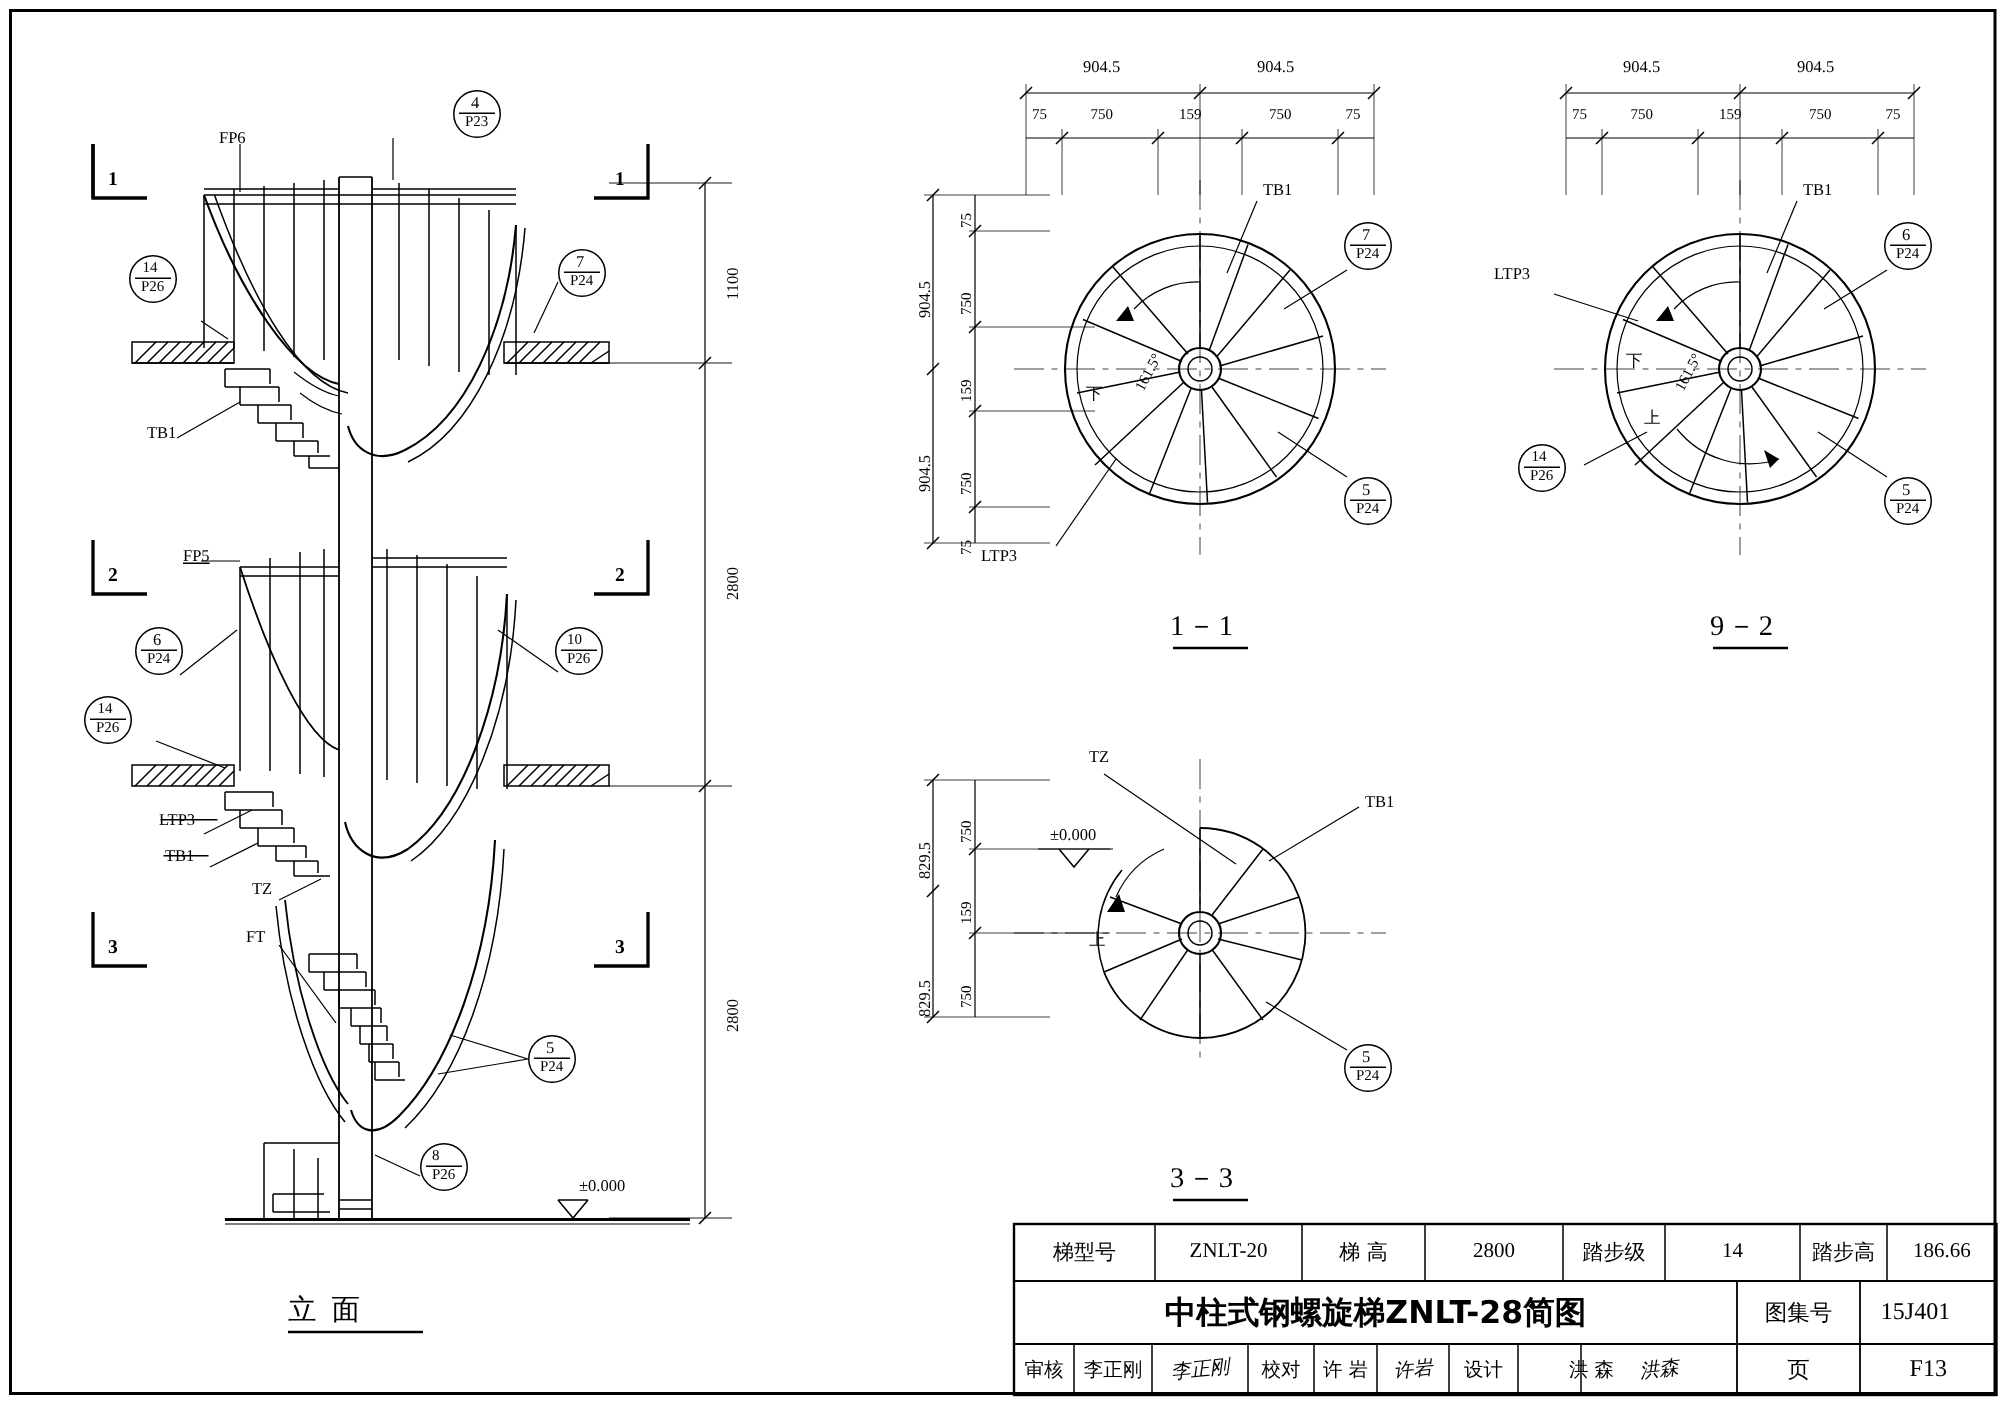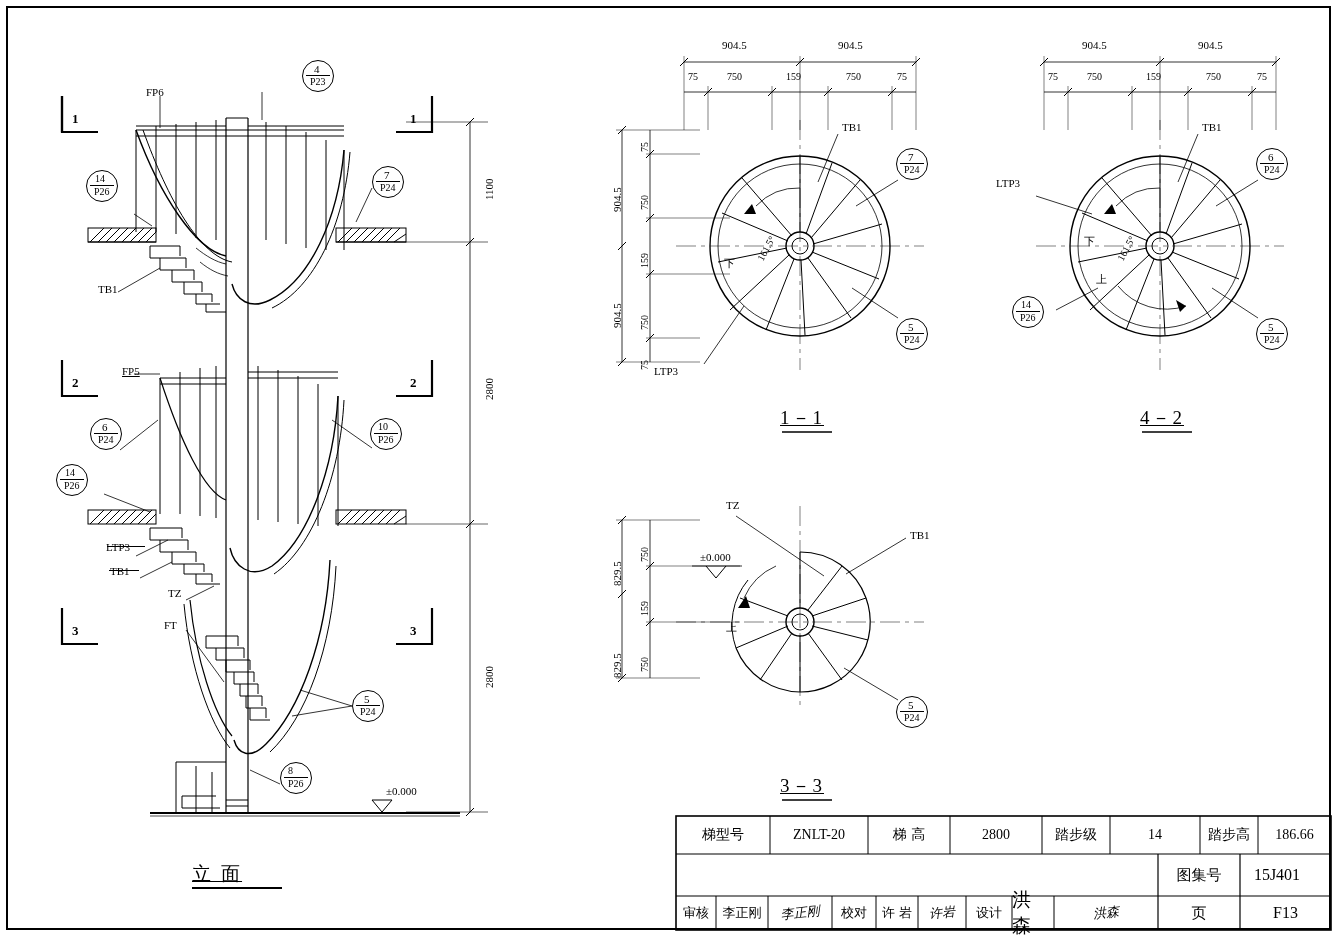--- a/index.html
+++ b/index.html
@@ -4,21 +4,21 @@
 <style>
   html,body{margin:0;padding:0;background:#fff;}
   body{width:1339px;height:938px;position:relative;font-family:"Liberation Serif",serif;color:#000;overflow:hidden;}
   .sheet{position:absolute;left:0;top:0;width:1339px;height:938px;}
   .border{position:absolute;left:6px;top:6px;width:1325px;height:924px;border:2px solid #000;box-sizing:border-box;}
   svg{position:absolute;left:0;top:0;width:1339px;height:938px;}
   .lbl{position:absolute;font-family:"Liberation Serif",serif;font-size:12px;line-height:1;white-space:nowrap;}
   .lbl.s11{font-size:11px;}
   .lbl.s10{font-size:10px;}
   .lbl.s13{font-size:13px;}
-  .lbl.big{font-size:19px;letter-spacing:2px;text-decoration:underline;}
+  .lbl.big{font-size:19px;letter-spacing:2px;}
   .lbl.cn{font-family:"DejaVu Sans",sans-serif;}
   .rot{transform-origin:0 0;transform:rotate(-90deg);}
   .tblcell{position:absolute;display:flex;align-items:center;justify-content:center;font-size:14px;font-family:"Liberation Serif",serif;}
   .tblcell.cn{font-family:"DejaVu Sans",sans-serif;}
   .title-cn{font-family:"DejaVu Sans",sans-serif;font-size:21px;font-weight:bold;}
   .sig{font-family:"DejaVu Sans",sans-serif;font-size:13px;font-style:italic;transform:rotate(-6deg);}
 </style>
 </head>
 <body>
 
@@ -373,21 +373,21 @@
   <div style="position:absolute;left:1256px;top:318px;width:30px;height:30px;border:1.4px solid #000;border-radius:50%;">
     <div class="lbl s11" style="left:11px;top:3px;">5</div>
     <div style="position:absolute;left:3px;top:14px;width:24px;border-top:1px solid #000;"></div>
     <div class="lbl s10" style="left:7px;top:16px;">P24</div>
   </div>
   <div style="position:absolute;left:1012px;top:296px;width:30px;height:30px;border:1.4px solid #000;border-radius:50%;">
     <div class="lbl s10" style="left:8px;top:3px;">14</div>
     <div style="position:absolute;left:3px;top:14px;width:24px;border-top:1px solid #000;"></div>
     <div class="lbl s10" style="left:7px;top:16px;">P26</div>
   </div>
-  <div class="lbl big" style="left:1140px;top:408px;">4－2</div>
+  <div class="lbl big" style="left:1140px;top:408px;">9－2</div>
 
   <div class="lbl s10 rot" style="left:640px;top:562px;">750</div>
   <div class="lbl s10 rot" style="left:640px;top:616px;">159</div>
   <div class="lbl s10 rot" style="left:640px;top:672px;">750</div>
   <div class="lbl s11 rot" style="left:612px;top:586px;">829.5</div>
   <div class="lbl s11 rot" style="left:612px;top:678px;">829.5</div>
 
   <div class="lbl s11" style="left:726px;top:500px;">TZ</div>
   <div class="lbl s11" style="left:910px;top:530px;">TB1</div>
   <div class="lbl s11" style="left:700px;top:552px;">±0.000</div>
@@ -402,27 +402,28 @@
 
   <div class="tblcell cn" style="left:676px;top:816px;width:94px;height:38px;">梯型号</div>
   <div class="tblcell" style="left:770px;top:816px;width:98px;height:38px;">ZNLT-20</div>
   <div class="tblcell cn" style="left:868px;top:816px;width:82px;height:38px;">梯  高</div>
   <div class="tblcell" style="left:950px;top:816px;width:92px;height:38px;">2800</div>
   <div class="tblcell cn" style="left:1042px;top:816px;width:68px;height:38px;">踏步级</div>
   <div class="tblcell" style="left:1110px;top:816px;width:90px;height:38px;">14</div>
   <div class="tblcell cn" style="left:1200px;top:816px;width:58px;height:38px;">踏步高</div>
   <div class="tblcell" style="left:1258px;top:816px;width:73px;height:38px;">186.66</div>
 
+  <div class="tblcell title-cn" style="left:676px;top:854px;width:482px;height:42px;">中柱式钢螺旋梯ZNLT-28简图</div>
   <div class="tblcell cn" style="left:1158px;top:854px;width:82px;height:42px;font-size:15px;">图集号</div>
   <div class="tblcell" style="left:1240px;top:854px;width:74px;height:42px;font-size:16px;">15J401</div>
   <div class="tblcell cn" style="left:1158px;top:896px;width:82px;height:34px;font-size:15px;">页</div>
   <div class="tblcell" style="left:1240px;top:896px;width:91px;height:34px;font-size:16px;">F13</div>
 
   <div class="tblcell cn" style="left:676px;top:896px;width:40px;height:34px;font-size:13px;">审核</div>
   <div class="tblcell cn" style="left:716px;top:896px;width:52px;height:34px;font-size:13px;">李正刚</div>
   <div class="tblcell sig" style="left:768px;top:896px;width:64px;height:34px;">李正刚</div>
   <div class="tblcell cn" style="left:832px;top:896px;width:44px;height:34px;font-size:13px;">校对</div>
   <div class="tblcell cn" style="left:876px;top:896px;width:42px;height:34px;font-size:13px;">许 岩</div>
   <div class="tblcell sig" style="left:918px;top:896px;width:48px;height:34px;">许岩</div>
   <div class="tblcell cn" style="left:966px;top:896px;width:46px;height:34px;font-size:13px;">设计</div>
-  <div class="tblcell cn" style="left:1012px;top:896px;width:42px;height:34px;font-size:19px;">洪 森</div>
+  <div class="tblcell cn" style="left:1012px;top:896px;width:42px;height:34px;font-size:13px;padding-left:28px;">洪 森</div>
   <div class="tblcell sig" style="left:1054px;top:896px;width:104px;height:34px;">洪森</div>
 </div>
 
 </body></html>

